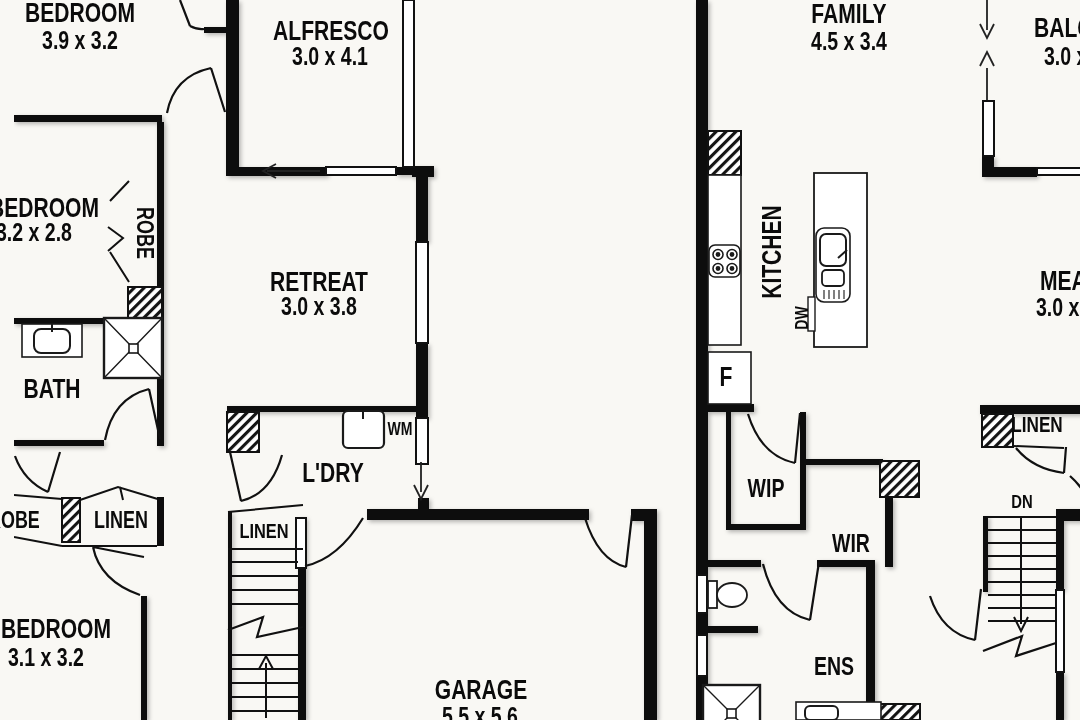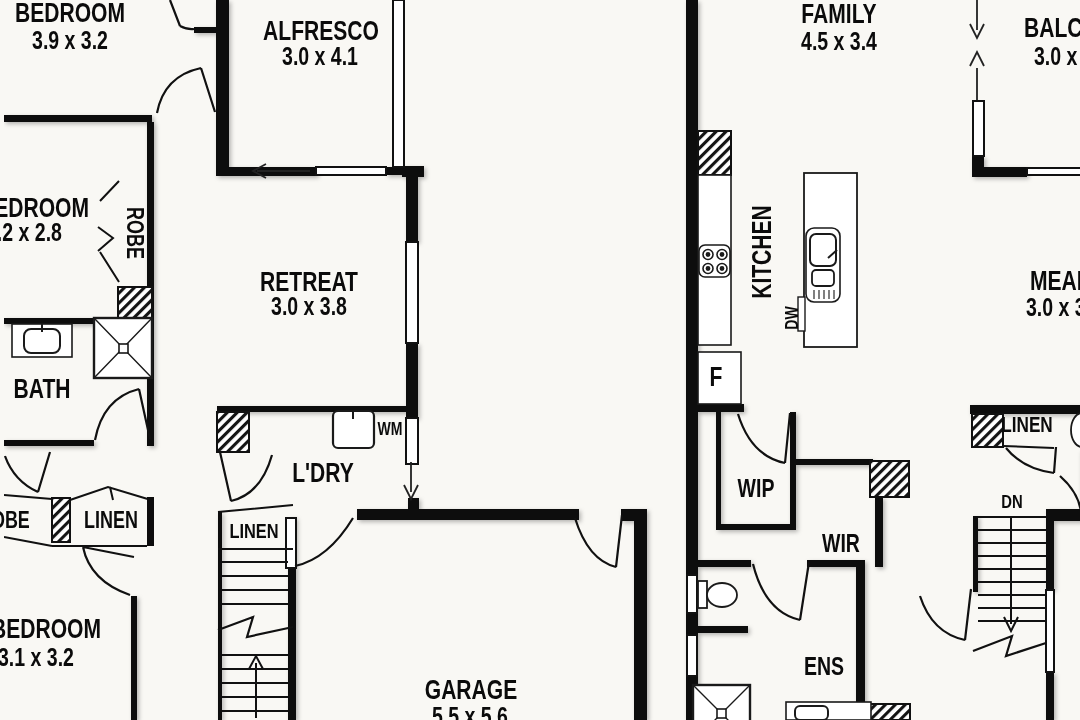--- a/index.html
+++ b/index.html
@@ -1,18 +1,18 @@
 <!DOCTYPE html>
 <html><head>
 <meta charset="utf-8">
 <style>
   html,body{margin:0;padding:0}
   body{width:1080px;height:720px;overflow:hidden;position:relative;
        background:#f9f8f4;font-family:"Liberation Sans",sans-serif}
-  .plan{position:absolute;left:4px;top:0;width:932px;height:720px}
+  .plan{position:absolute;left:14px;top:0;width:932px;height:720px}
   svg.lines{position:absolute;left:0;top:0}
   .lbl{position:absolute;color:#0b0b0b;font-weight:700;white-space:nowrap;
        transform:translate(-50%,-50%) scaleX(.78);transform-origin:center;line-height:1}
   .la{transform:translate(0,-50%) scaleX(.78);transform-origin:left center}
   .r90{transform:translate(-50%,-50%) rotate(90deg) scaleX(.78)}
   .r270{transform:translate(-50%,-50%) rotate(-90deg) scaleX(.78)}
   .s27{font-size:27px}.s25{font-size:25px}.s23{font-size:23px}.s22{font-size:22px}
   .s21{font-size:21px}.s19{font-size:19px}.s18{font-size:18px}
 </style>
 </head>

